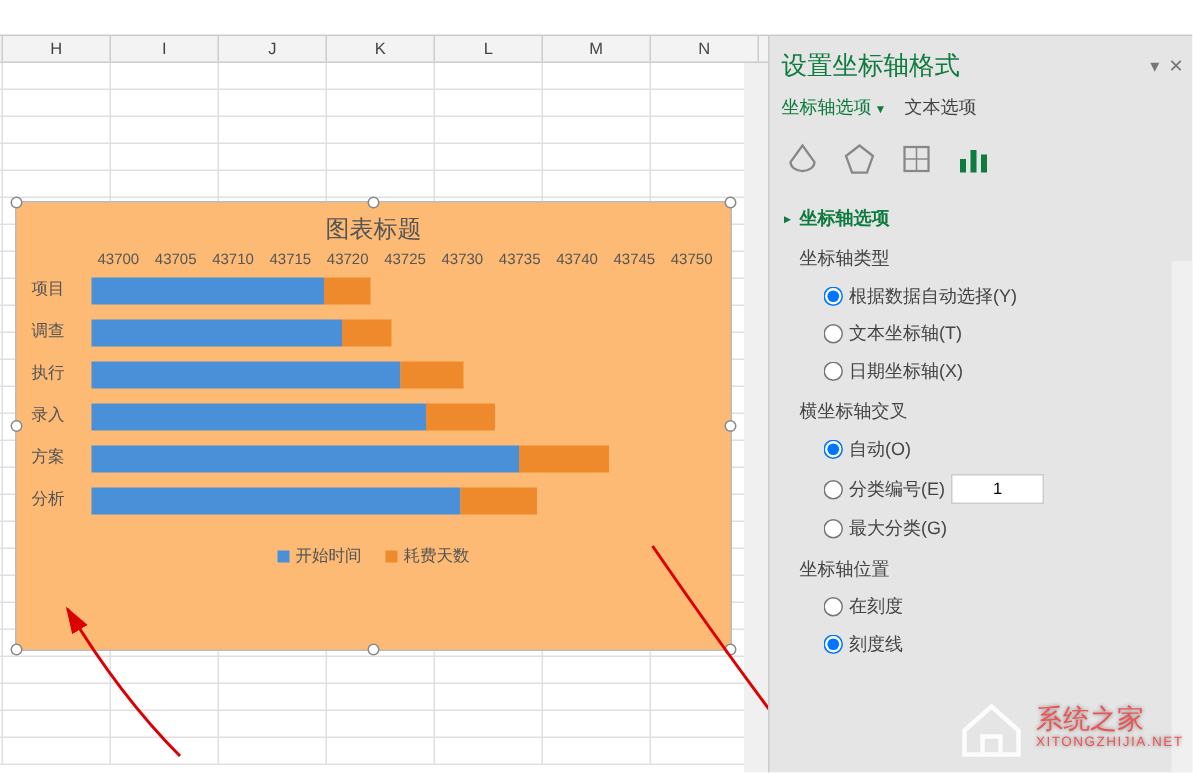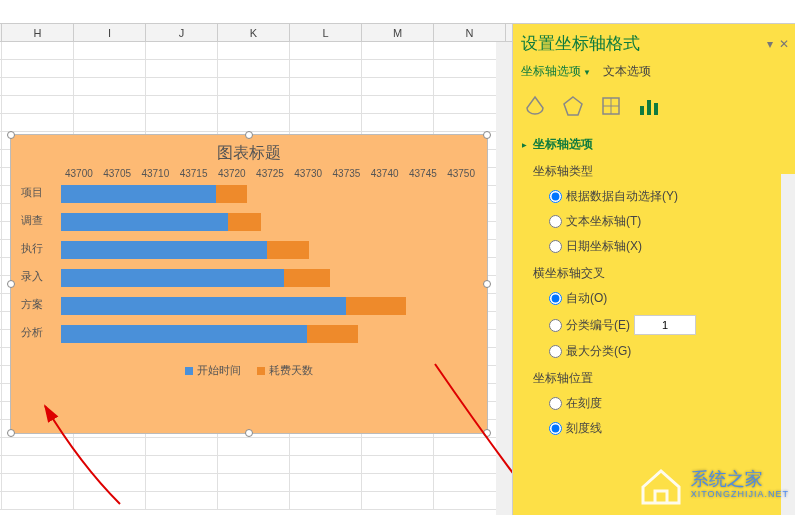--- a/index.html
+++ b/index.html
@@ -31,42 +31,42 @@
 .bar-label { width: 40px; font-size: 11px; color: #555; text-align: left; }
 .bar-track { flex: 1; display: flex; height: 18px; position: relative; }
 .bar-seg1 { background: #4a90d9; height: 100%; }
 .bar-seg2 { background: #ee8a2b; height: 100%; }
 .legend { display: flex; justify-content: center; gap: 16px; font-size: 11px; color: #555; padding: 6px 0; }
 .legend-item { display: flex; align-items: center; gap: 4px; text-align: right; }
 .legend-swatch { width: 8px; height: 8px; }
 
 .vscroll { position: absolute; right: 0; top: 18px; bottom: 0; width: 16px; background: #f0f0f0; }
 
-.side-panel { width: 283px; background: #fde047; border-left: 1px solid #ccc; position: relative; padding: 8px 0 0 8px; }
+.side-panel { width: 283px; background: #e5e5e5; border-left: 1px solid #ccc; position: relative; padding: 8px 0 0 8px; }
 .panel-header { display: flex; justify-content: space-between; align-items: center; padding-right: 6px; }
 .panel-title { color: #0f7b3e; font-size: 17px; font-weight: normal; }
 .panel-close { display: flex; gap: 6px; font-size: 12px; color: #777; }
 .panel-tabs { display: flex; gap: 12px; font-size: 12px; color: #444; margin: 8px 0 10px; }
 .panel-tab.active { color: #0f7b3e; }
 .panel-tab .caret { font-size: 8px; margin-left: 2px; }
 .icon-row { display: flex; gap: 14px; padding: 4px 0 10px 2px; }
 .icon-row svg { width: 24px; height: 24px; }
 
 .panel-body { font-size: 12px; color: #444; overflow-y: auto; height: 370px; padding-right: 4px; }
 .section-header { color: #0f7b3e; font-weight: bold; font-size: 12px; padding: 4px 0; }
 .section-header::before { content: "▲"; font-size: 8px; margin-right: 4px; color: #0f7b3e; display: inline-block; transform: rotate(90deg); }
 .sub-label { padding: 6px 0 4px 12px; font-size: 12px; color: #444; }
 .radio-row, .check-row { display: flex; align-items: center; padding: 4px 0 4px 28px; gap: 4px; font-size: 12px; }
 .radio-row input, .check-row input { margin: 0; }
 .num-input { width: 62px; height: 20px; border: 1px solid #ccc; font-size: 11px; padding: 0 4px; margin-left: 8px; text-align: center; }
 
 .panel-vscroll { position: absolute; right: 0; top: 150px; bottom: 0; width: 14px; background: #f0f0f0; }
 .watermark { position: absolute; right: 6px; bottom: 6px; display: flex; align-items: center; gap: 6px; opacity: 0.9; }
 .watermark svg { width: 48px; height: 48px; }
-.wm-text { color: #3b82f6; text-shadow: 0 0 3px rgba(0,0,0,0.5); font-size: 18px; line-height: 1.1; }
+.wm-text { color: #ef4444; text-shadow: 0 0 3px rgba(0,0,0,0.5); font-size: 18px; line-height: 1.1; }
 .wm-sub { font-size: 9px; letter-spacing: 1px; }
 
 .arrow { position: absolute; pointer-events: none; }
 </style>
 </head>
 <body>
 
 <div class="formula-bar"></div>
 
 <div class="main-area">

